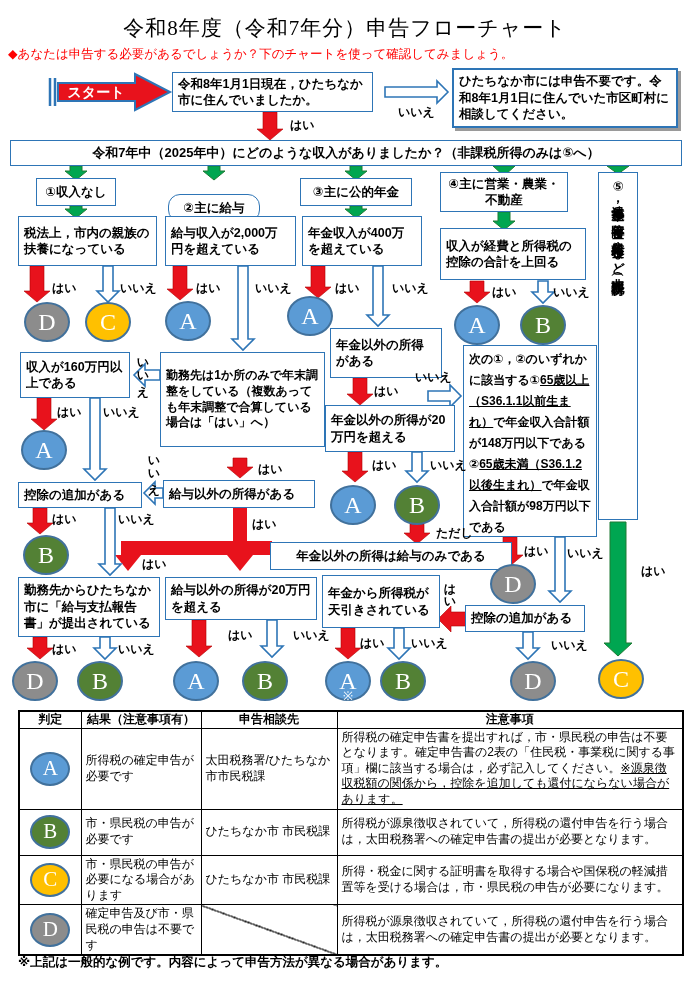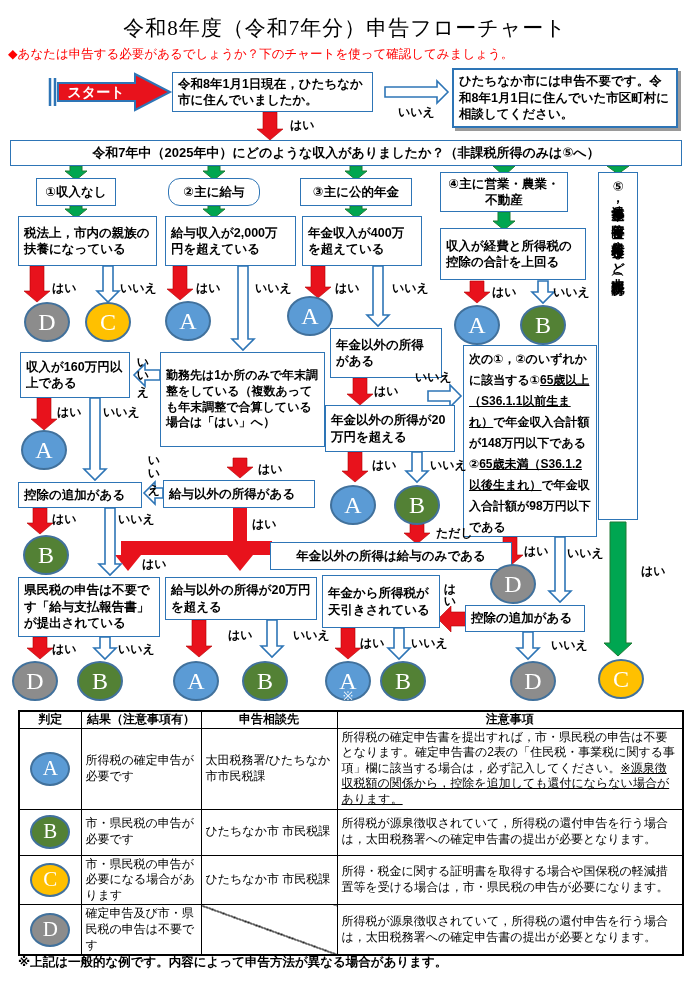--- a/index.html
+++ b/index.html
@@ -106,21 +106,21 @@
       <polygon points="498,212 510,212 510,221 515,221 504,230 493,221 498,221"></polygon>
       <polygon points="610,522 626,522 626,643 632,643 618,656 604,643 610,643"></polygon>
     </g>
   </svg>
 
   <div class="fbox" style="left:172px;top:72px;width:201px;height:40px;">令和8年1月1日現在，ひたちなか市に住んでいましたか。</div>
   <div class="fbox shadow" style="left:452px;top:68px;width:226px;height:60px;">ひたちなか市には申告不要です。令和8年1月1日に住んでいた市区町村に相談してください。</div>
   <div class="fbox center" style="left:10px;top:140px;width:672px;height:26px;font-size:13px;">令和7年中（2025年中）にどのような収入がありましたか？（非課税所得のみは⑤へ）</div>
 
   <div class="fbox center" style="left:36px;top:178px;width:80px;height:28px;">①収入なし</div>
-  <div class="fbox center" style="left:168px;top:178px;width:92px;height:28px;border-radius:12px;">②主に給与</div>
+  <div class="fbox center" style="left:168px;top:194px;width:92px;height:28px;border-radius:12px;">②主に給与</div>
   <div class="fbox center" style="left:300px;top:178px;width:112px;height:28px;">③主に公的年金</div>
   <div class="fbox center" style="left:440px;top:172px;width:128px;height:40px;">④主に営業・農業・不動産</div>
   <div class="fbox vert" style="left:598px;top:172px;width:40px;height:348px;">⑤遺族年金，障害年金，失業給付金など（非課税所得）</div>
 
   <div class="fbox" style="left:18px;top:216px;width:139px;height:50px;">税法上，市内の親族の扶養になっている</div>
   <div class="fbox" style="left:165px;top:216px;width:131px;height:50px;">給与収入が2,000万円を超えている</div>
   <div class="fbox" style="left:302px;top:216px;width:120px;height:50px;">年金収入が400万を超えている</div>
   <div class="fbox" style="left:440px;top:228px;width:146px;height:52px;">収入が経費と所得税の控除の合計を上回る</div>
 
   <div class="fbox" style="left:20px;top:352px;width:110px;height:46px;">収入が160万円以上である</div>
@@ -128,21 +128,21 @@
   <div class="fbox" style="left:330px;top:328px;width:112px;height:50px;">年金以外の所得がある</div>
 
   <div class="fbox" style="left:463px;top:345px;width:134px;height:192px;align-items:flex-start;">
     <span class="smalltext"><span>次の①，②のいずれかに該当する</span><span>①</span><span class="u">65歳以上（S36.1.1以前生まれ）</span><span>で年金収入合計額が148万円以下である</span><span>②</span><span class="u">65歳未満（S36.1.2以後生まれ）</span><span>で年金収入合計額が98万円以下である</span></span>
   </div>
 
   <div class="fbox" style="left:18px;top:482px;width:124px;height:26px;">控除の追加がある</div>
   <div class="fbox" style="left:163px;top:480px;width:152px;height:28px;">給与以外の所得がある</div>
   <div class="fbox" style="left:325px;top:405px;width:130px;height:47px;">年金以外の所得が20万円を超える</div>
   <div class="fbox center" style="left:270px;top:542px;width:242px;height:28px;">年金以外の所得は給与のみである</div>
-  <div class="fbox" style="left:18px;top:577px;width:142px;height:60px;">県民税の申告は不要です「給与支払報告書」が提出されている</div>
+  <div class="fbox" style="left:18px;top:577px;width:142px;height:60px;">勤務先からひたちなか市に「給与支払報告書」が提出されている</div>
   <div class="fbox" style="left:165px;top:577px;width:152px;height:43px;">給与以外の所得が20万円を超える</div>
   <div class="fbox" style="left:322px;top:575px;width:118px;height:53px;">年金から所得税が天引きされている</div>
   <div class="fbox" style="left:465px;top:605px;width:120px;height:27px;">控除の追加がある</div>
 
   <div class="circ cD" style="left:24px;top:302px;">
       <span>D</span>
     </div>
   <div class="circ cC" style="left:85px;top:302px;">
       <span>C</span>
     </div>

